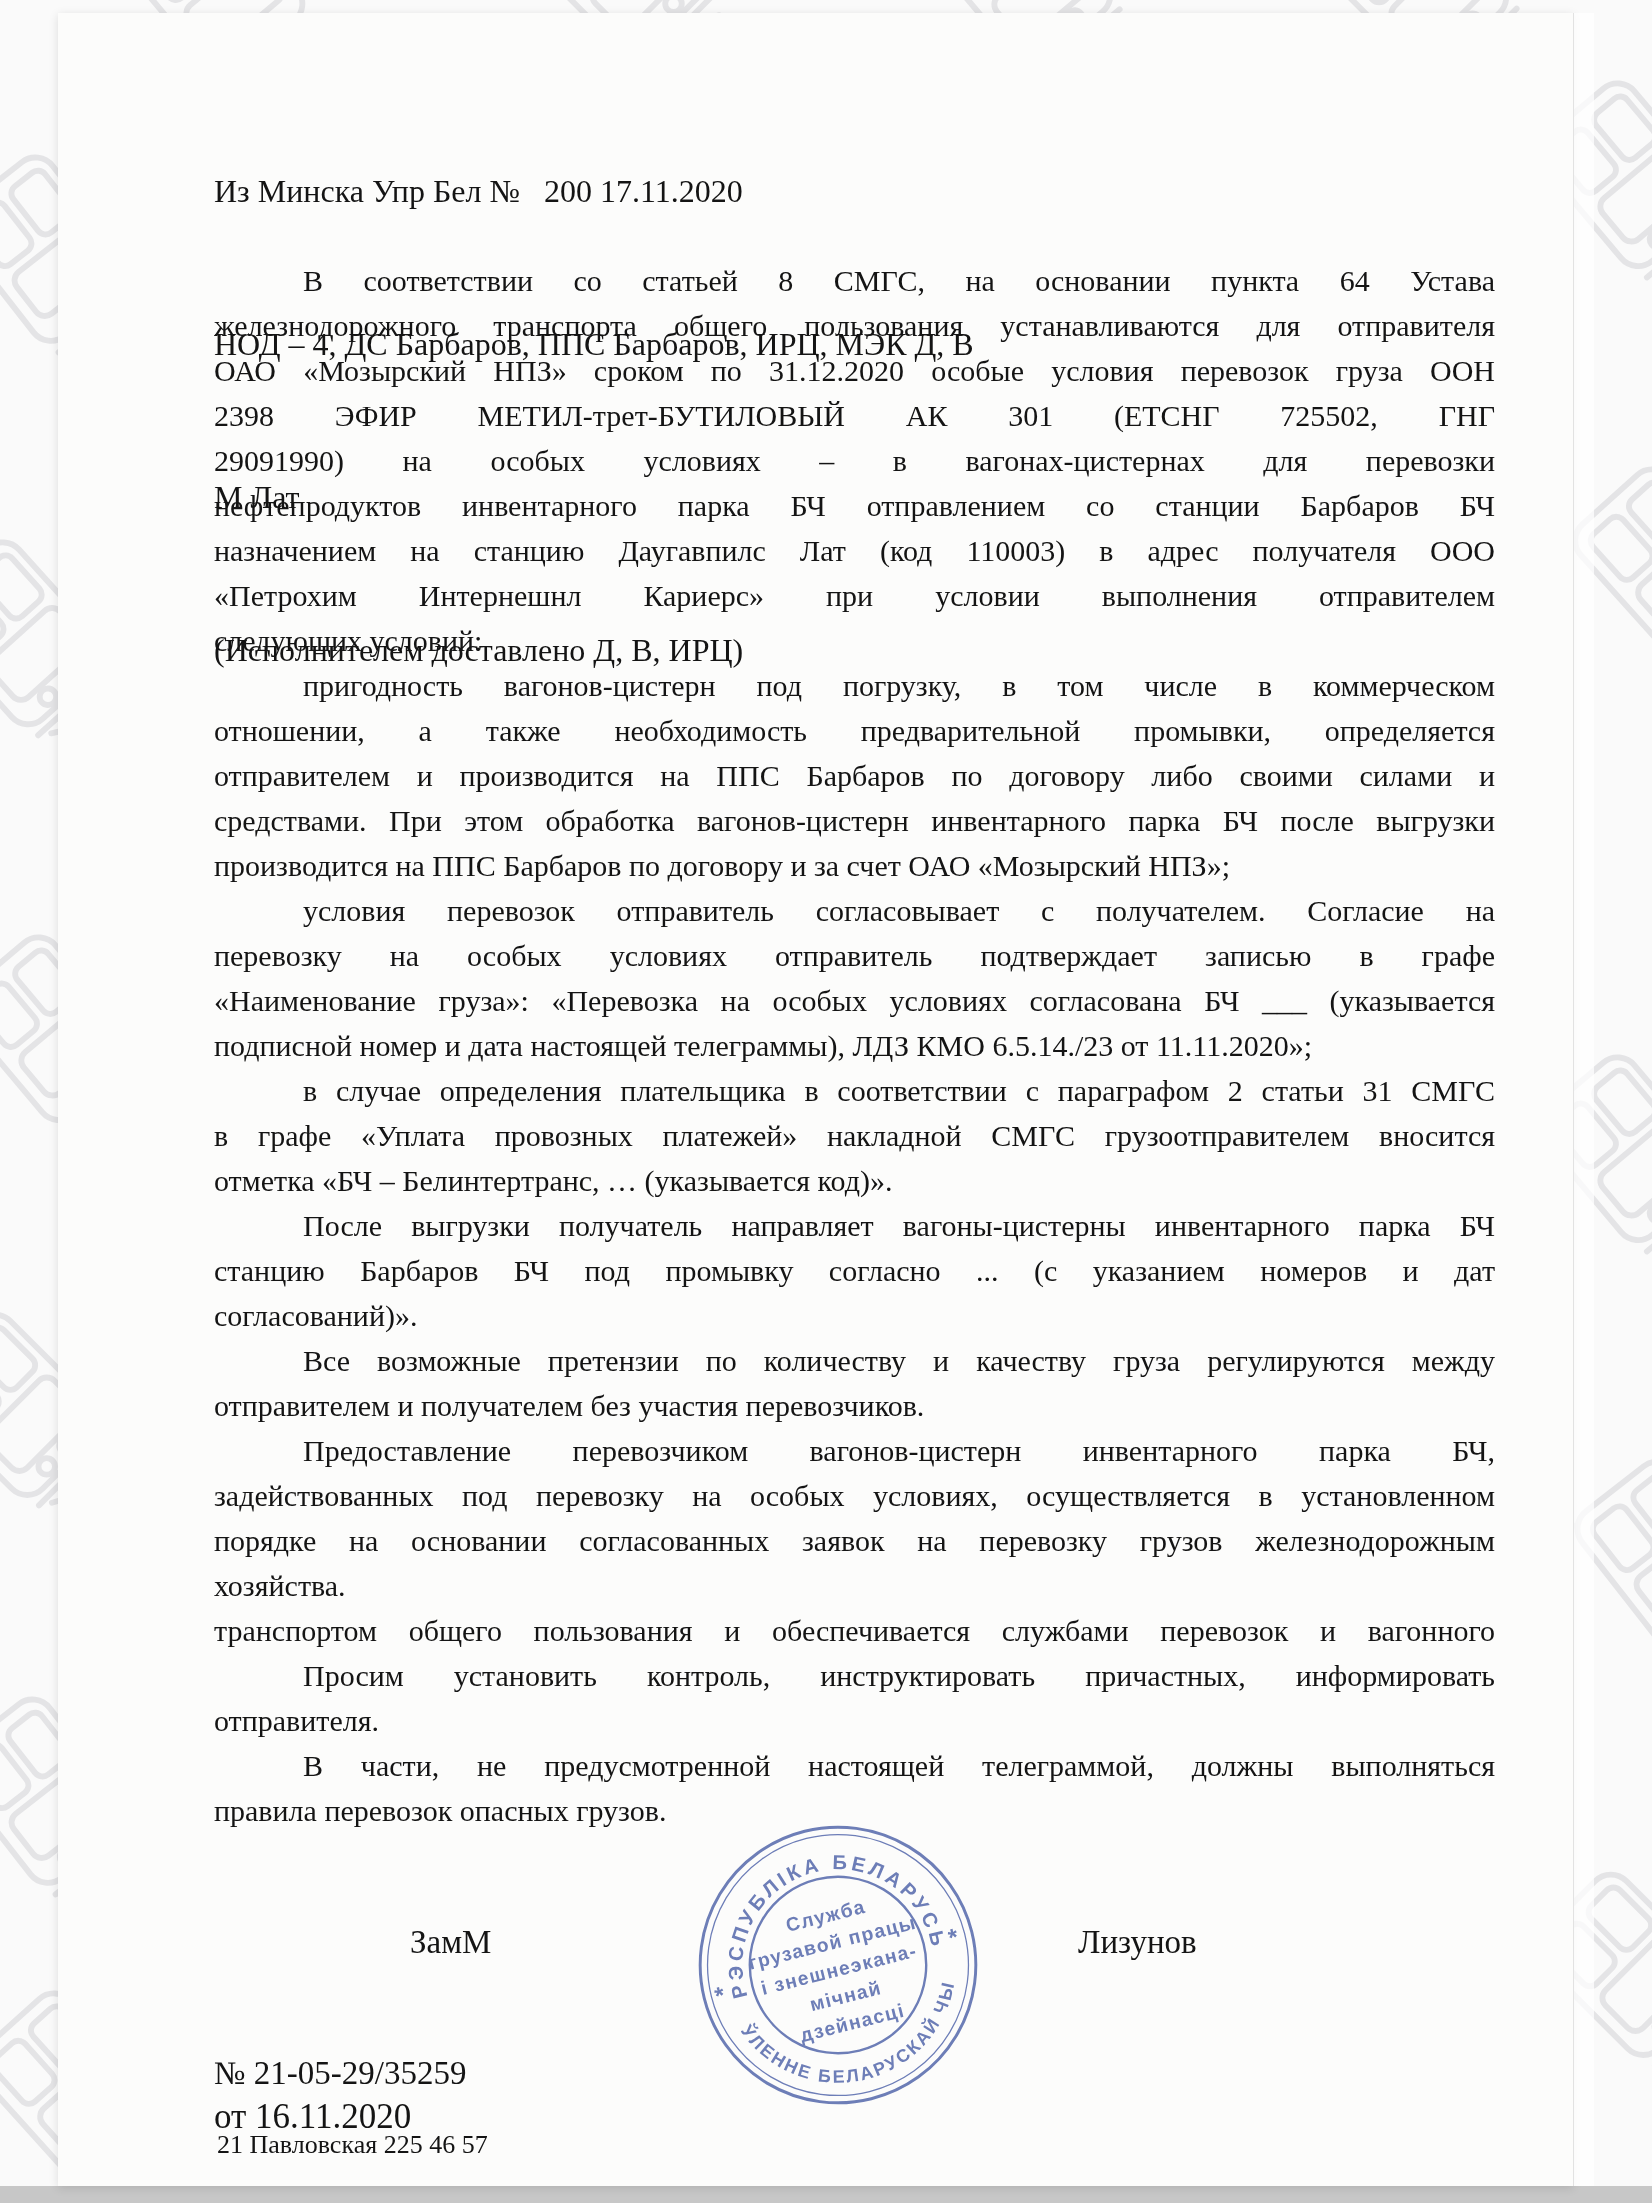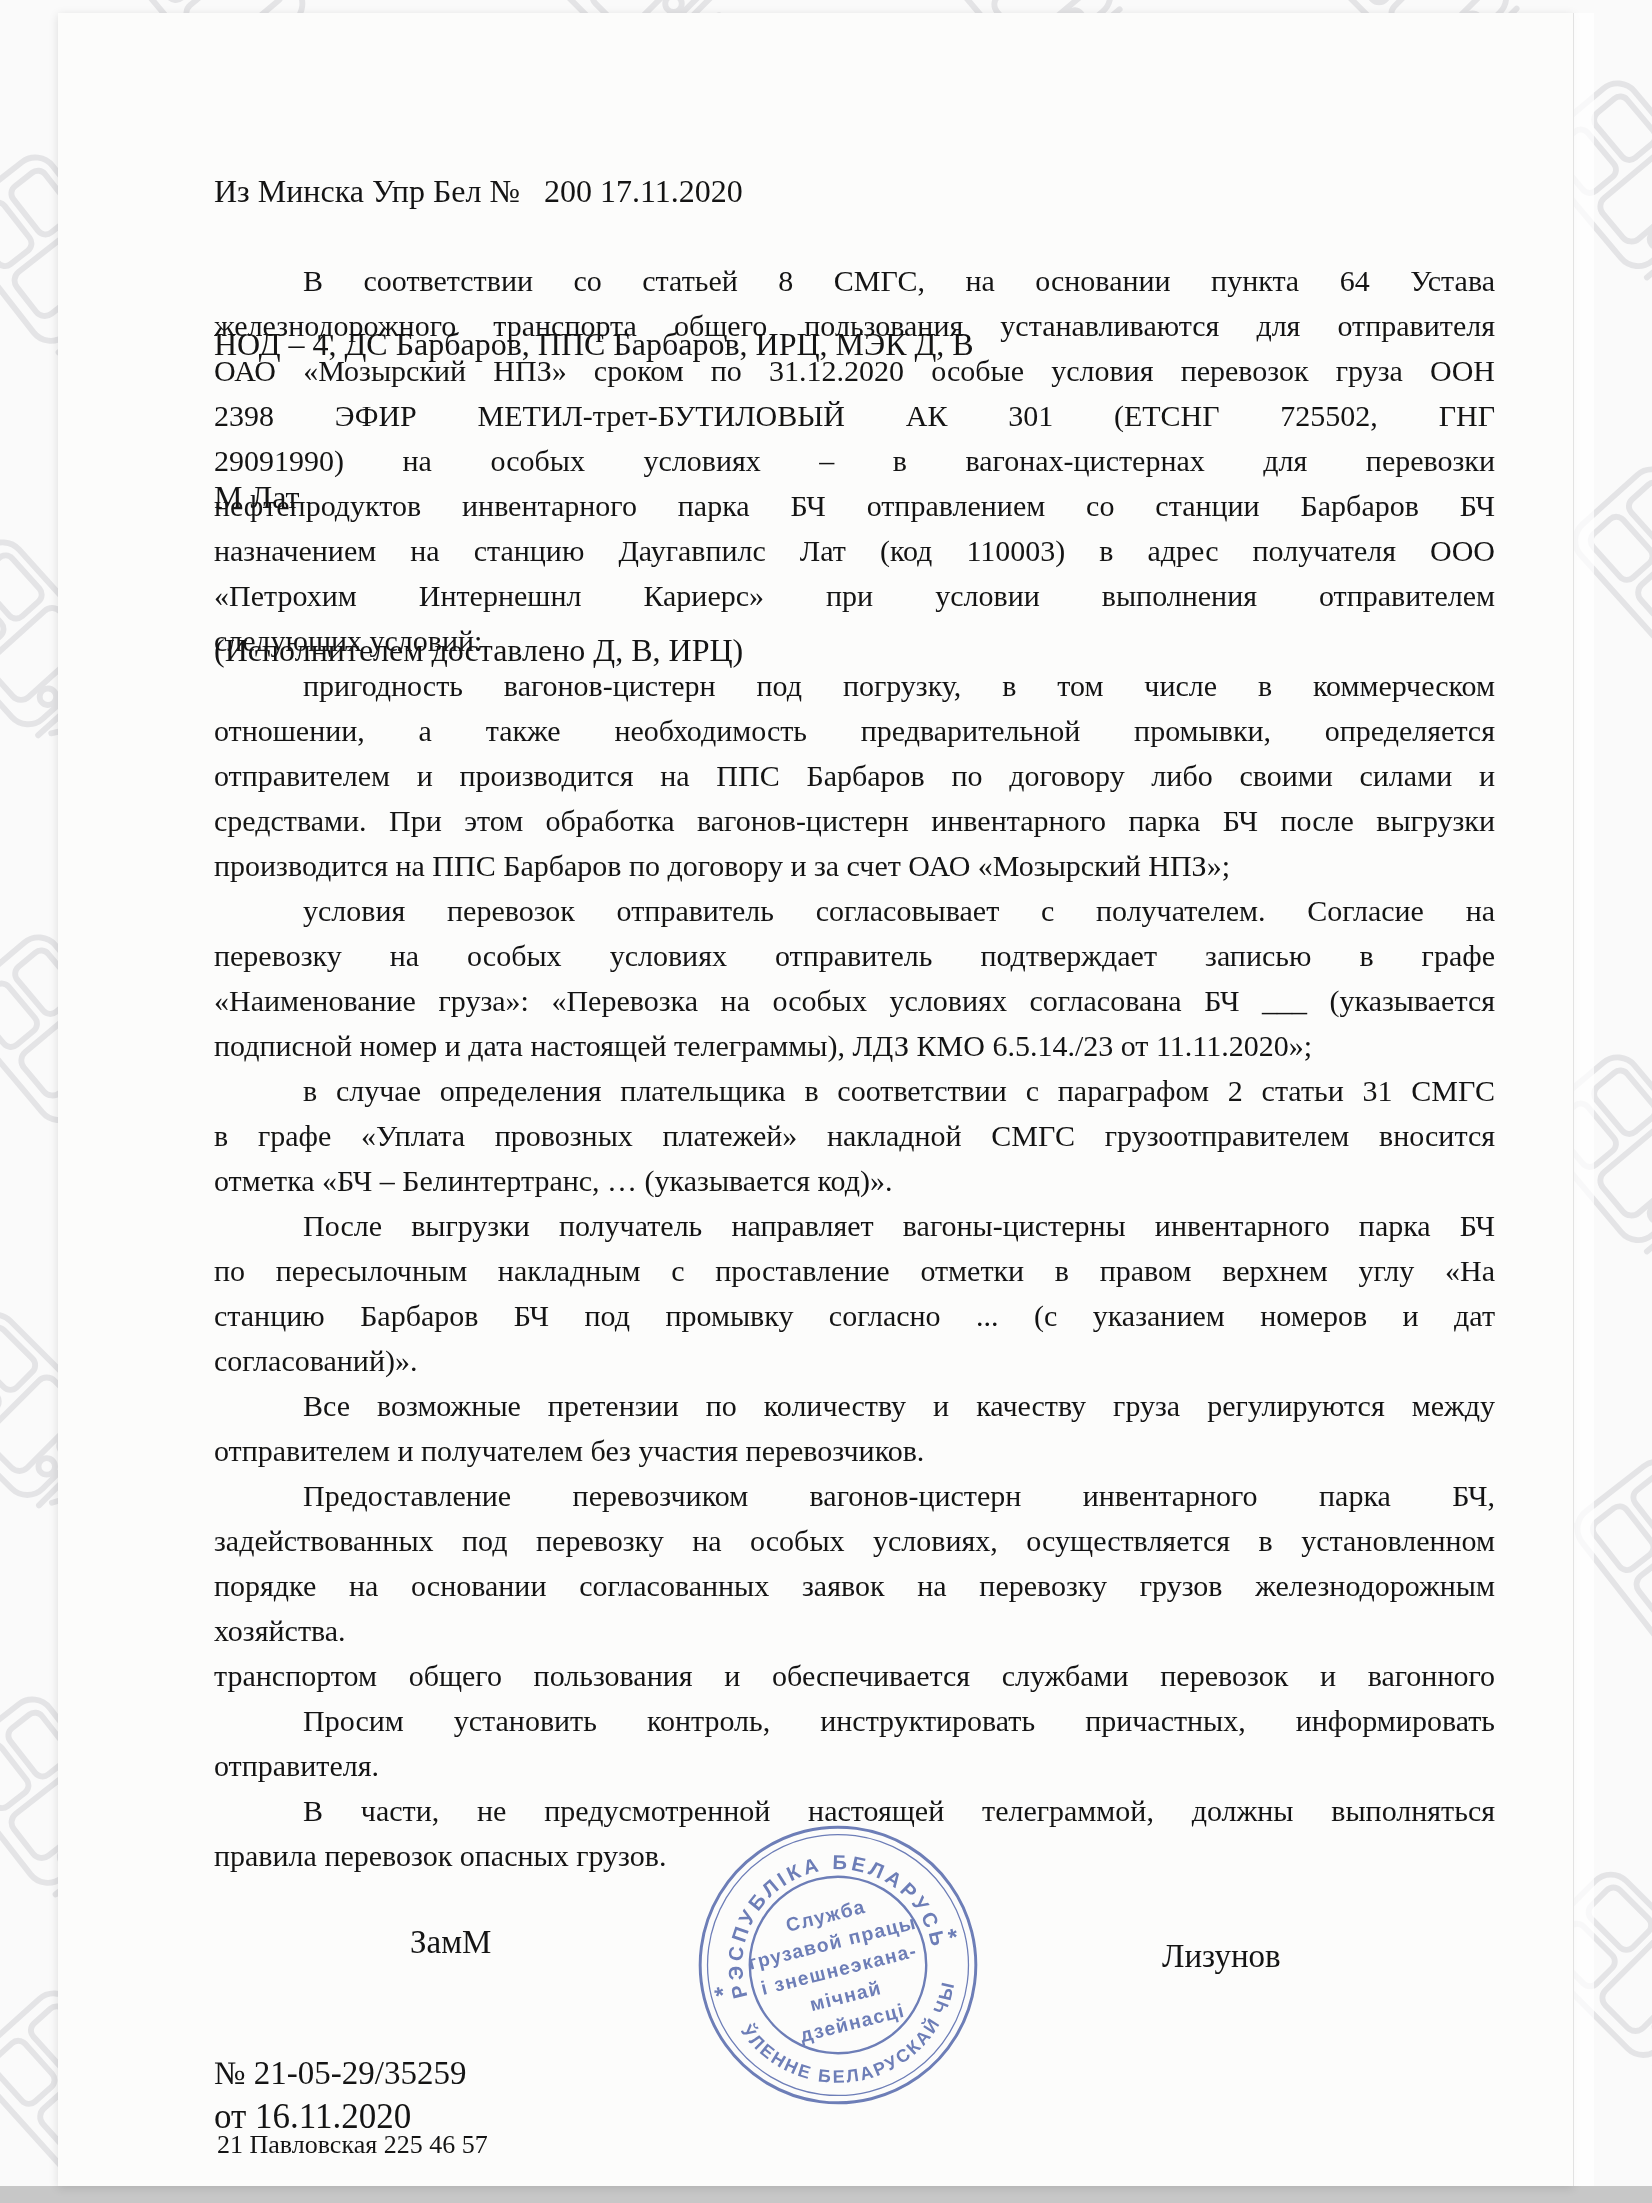--- a/index.html
+++ b/index.html
@@ -29,21 +29,21 @@
   
   .hdr{position:absolute;left:214px;top:64px;width:1286px;font-size:32px;line-height:51px;white-space:pre;}
   .hline{height:51px;}
   .bodytext{position:absolute;left:214px;top:258px;width:1281px;font-size:30px;line-height:45px;}
   .para{margin:0;}
   .ln{text-align:justify;text-align-last:justify;height:45px;overflow:hidden;}
   .ln.first{text-indent:89px;}
   .ln.last{text-align-last:left;}
 
   .sig-left{position:absolute;left:410px;top:1924px;font-size:33px;}
-  .sig-right{position:absolute;left:1162px;top:1924px;font-size:33px;margin-top:14px;}
+  .sig-right{position:absolute;left:1078px;top:1924px;font-size:33px;}
   .ref-number{position:absolute;left:214px;top:2055px;font-size:33px;}
   .ref-date{position:absolute;left:214px;top:2097px;font-size:35px;}
   .ref-contact{position:absolute;left:217px;top:2130px;font-size:26px;}
 
   
   .stamp{position:absolute;left:691px;top:1818px;width:294px;height:294px;
          transform:rotate(-14deg);mix-blend-mode:multiply;opacity:0.85;}
   .stamp circle{fill:none;stroke:var(--stamp-blue);}
   .stamp text{fill:var(--stamp-blue);font-family:"Liberation Sans","DejaVu Sans",sans-serif;}
   .ring-text{font-size:22px;letter-spacing:4px;font-weight:bold;}
@@ -180,21 +180,20 @@
         <div class="ln">«Наименование груза»: «Перевозка на особых условиях согласована БЧ ___ (указывается</div>
         <div class="ln last">подписной номер и дата настоящей телеграммы), ЛДЗ КМО 6.5.14./23  от 11.11.2020»;</div>
       </div>
       <div class="para">
         <div class="ln first">в случае определения плательщика в соответствии с параграфом 2 статьи 31 СМГС</div>
         <div class="ln">в графе «Уплата провозных платежей» накладной СМГС грузоотправителем вносится</div>
         <div class="ln last">отметка «БЧ – Белинтертранс, … (указывается код)».</div>
       </div>
       <div class="para">
         <div class="ln first">После выгрузки получатель направляет вагоны-цистерны инвентарного парка БЧ</div>
-        <div class="ln">по пересылочным накладным с проставление отметки в правом верхнем углу «На</div>
         <div class="ln">станцию Барбаров БЧ под промывку согласно ... (с указанием номеров и дат</div>
         <div class="ln last">согласований)».</div>
       </div>
       <div class="para">
         <div class="ln first">Все возможные претензии по количеству и качеству груза регулируются между</div>
         <div class="ln last">отправителем и получателем без участия перевозчиков.</div>
       </div>
       <div class="para">
         <div class="ln first">Предоставление перевозчиком вагонов-цистерн инвентарного парка БЧ,</div>
         <div class="ln">задействованных под перевозку на особых условиях, осуществляется в установленном</div>

